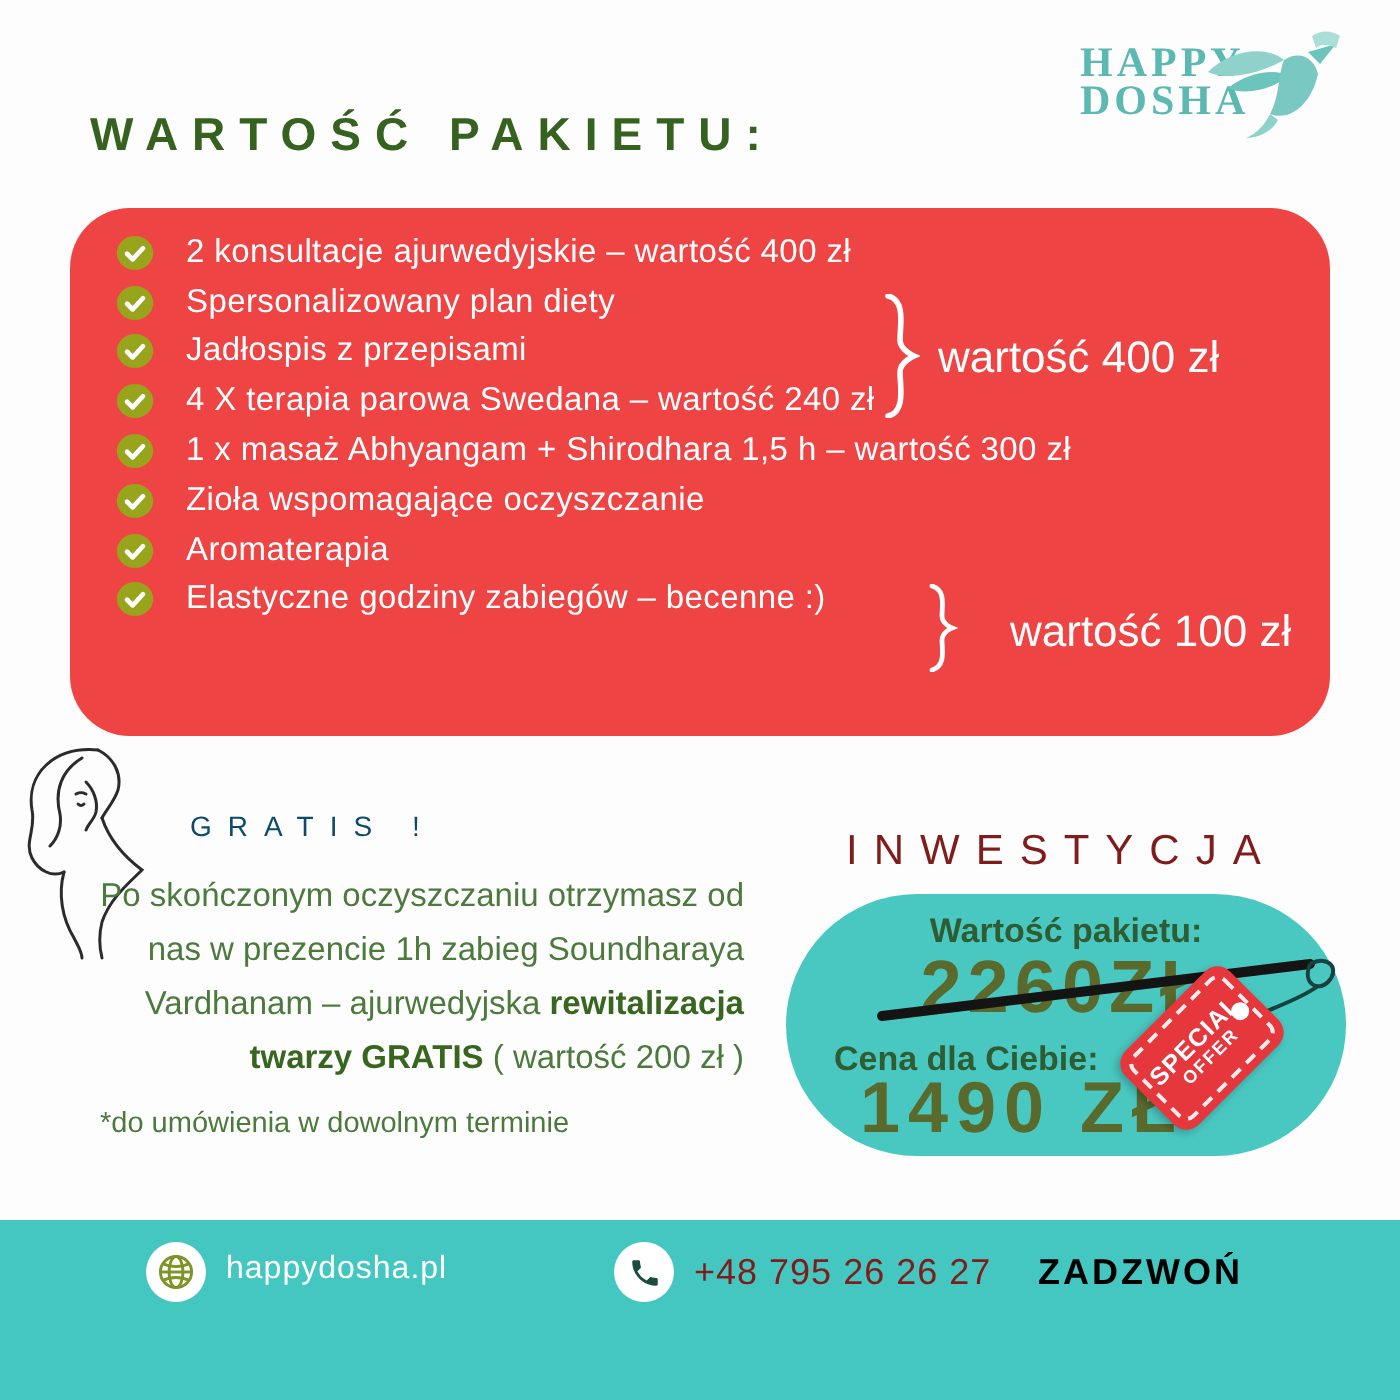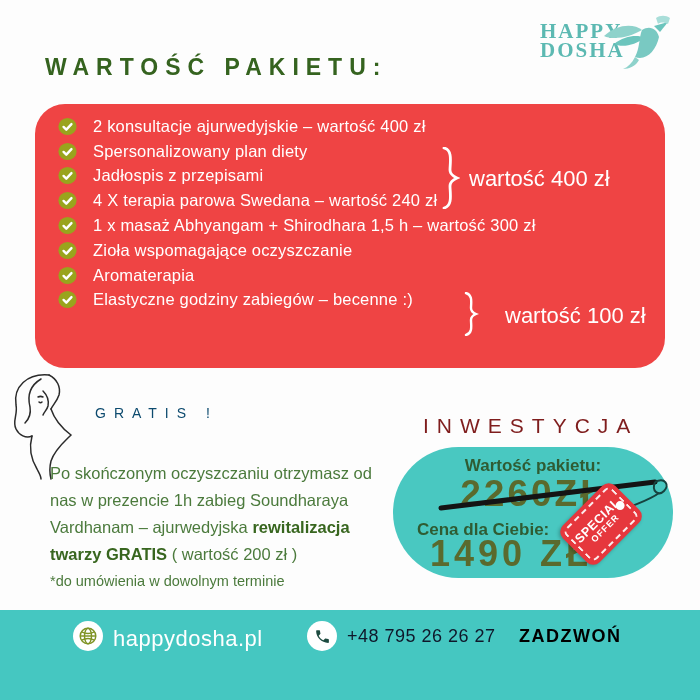--- a/index.html
+++ b/index.html
@@ -40,26 +40,26 @@
   .group-label.g1 { left:434px; top:62px; }
   .group-label.g2 { left:470px; top:199px; }
 
   
   .woman-art { position:absolute; left:5px; top:371px; }
   .gratis-heading {
     position:absolute; left:95px; top:405px;
     font-size:14px; font-weight:400; letter-spacing:8px; color:#0c4a6e;
   }
   .gratis-text {
-    position:absolute; left:50px; top:460px; width:322px;
-    font-size:16.5px; line-height:27px; color:#4b7a3c; font-weight:500;
+    position:absolute; left:50px; top:435px; width:322px;
+    font-size:16.5px; line-height:27px; color:#4b7a3c; font-weight:500;text-align:right;
   }
   .gratis-text strong { color:#38661f; font-weight:800; }
   .gratis-footnote {
-    position:absolute; left:50px; top:573px;
+    position:absolute; left:50px; top:554px;
     font-size:14.5px; color:#4b7a3c; font-weight:500;
   }
 
   
   .investment-heading {
     position:absolute; left:423px; top:414px;
     font-size:21px; font-weight:400; letter-spacing:8px; color:#7f1d1d;
   }
   .price-blob {
     position:absolute; left:393px; top:447px; width:280px; height:131px;
@@ -108,25 +108,25 @@
     background:#45c7c1;
   }
   .icon-circle {
     position:absolute; width:30px; height:30px; border-radius:50%;
     background:#ffffff; display:flex; align-items:center; justify-content:center;
   }
   .globe-circle { left:73px; top:11px; }
   .phone-circle { left:307px; top:11px; }
   .footer-website {
     position:absolute; left:113px; top:16px;
-    color:#ffffff; font-size:22px; font-weight:500; letter-spacing:.5px;
+    color:#ffffff; font-size:16px; font-weight:500; letter-spacing:.5px;
   }
   .footer-phone {
     position:absolute; left:347px; top:16px;
-    color:#0f172a; font-size:18px; font-weight:500; letter-spacing:.5px;
+    color:#7f1d1d; font-size:18px; font-weight:500; letter-spacing:.5px;
   }
   .footer-cta {
     position:absolute; left:519px; top:16px;
     color:#000000; font-size:18px; font-weight:800; letter-spacing:1.5px;
   }
 </style>
 </head>
 <body>
 
 <h1 class="page-title">WARTOŚĆ PAKIETU:</h1>

